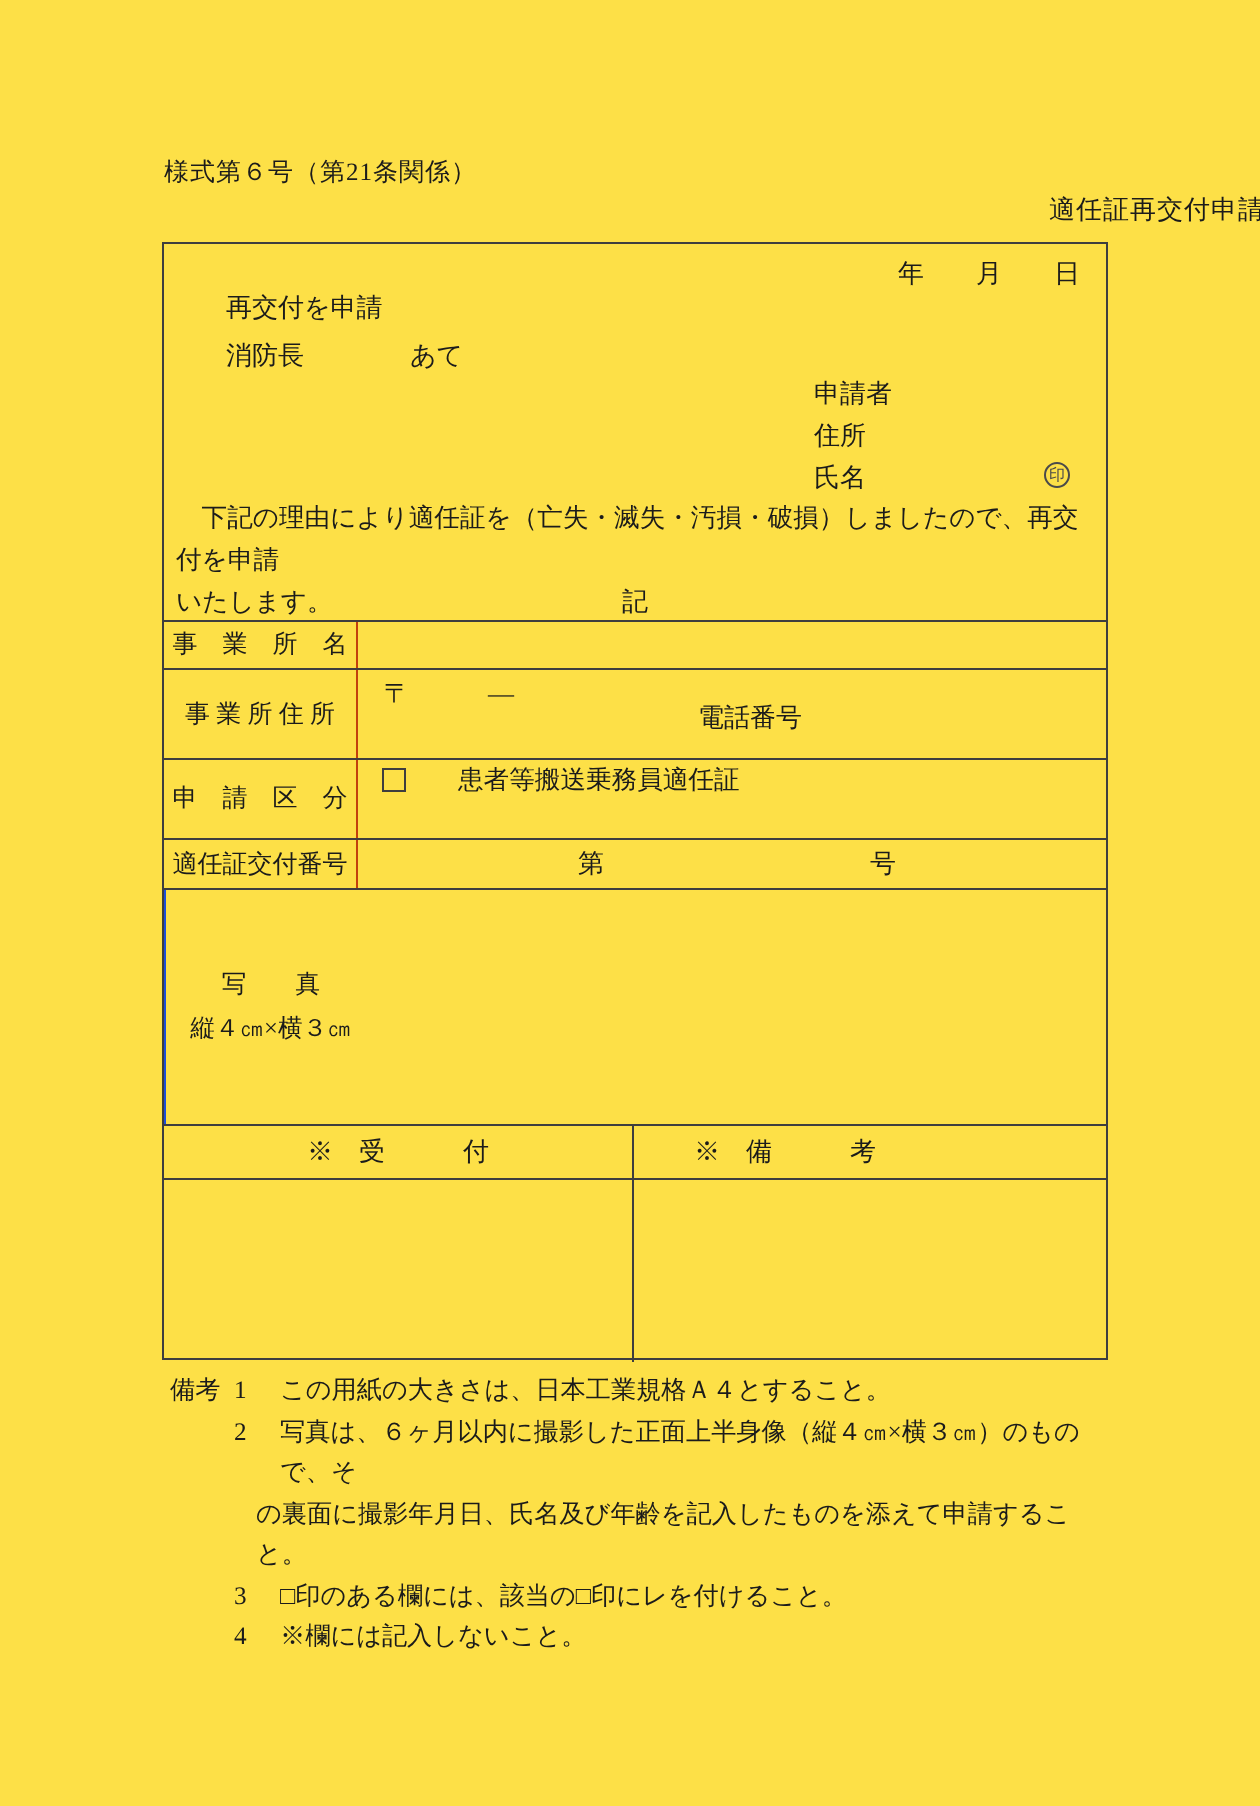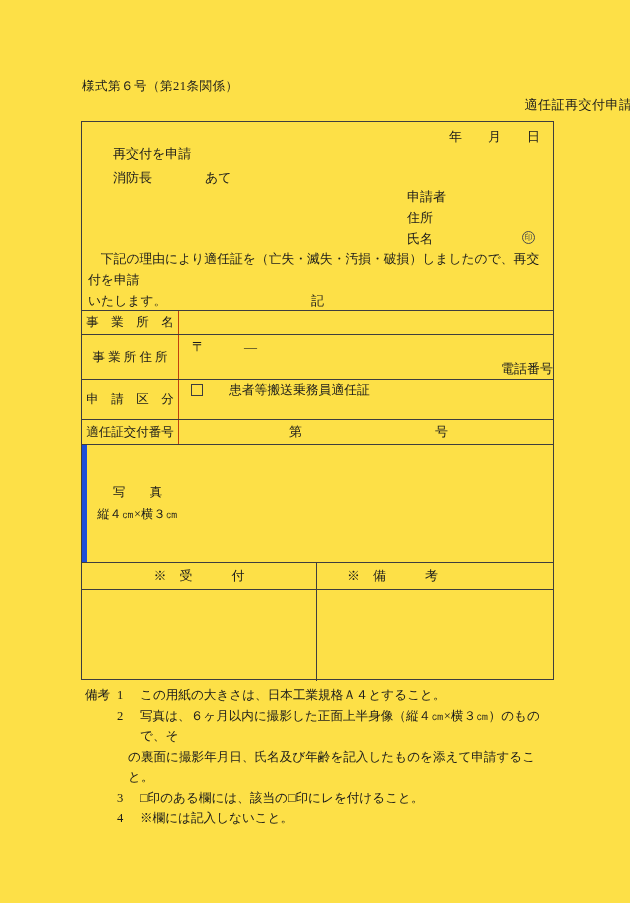--- a/index.html
+++ b/index.html
@@ -40,34 +40,34 @@
 
   .row-bizname{height:24px;}
   .row-bizaddr{height:45px;}
   .row-category{height:40px;}
   .row-certno{height:25px;}
   .row-reason{height:118px;}
   .row-recv-head{height:27px;}
   .row-recv-body{height:92px;}
 
   .postal-line{position:absolute;left:13px;top:3px;line-height:17px;}
-  .phone-line{position:absolute;left:0;top:25px;width:100%;text-align:right;text-indent:18px;line-height:17px;}
+  .phone-line{position:absolute;left:0;top:15px;width:100%;text-align:center;text-indent:18px;line-height:17px;}
 
   .cb-line{display:flex;align-items:center;height:20px;padding-left:12px;}
   .checkbox{width:10px;height:10px;border:1px solid #3e3e3e;background:transparent;flex:0 0 auto;box-sizing:content-box;}
   .cb-label{margin-left:26px;font-size:12.8px;}
 
   .certno-cell{display:block;}
   .cert-dai{position:absolute;left:110px;top:0;line-height:24px;}
   .cert-go{position:absolute;left:256px;top:0;line-height:24px;}
 
   .reason-cell{flex:1;position:relative;}
   .reason-label{position:absolute;left:8px;top:4px;font-size:12.8px;}
   .photo-cell{
-    flex:0 0 106px;width:106px;border-left:5px solid #1d4ed8;box-sizing:border-box;
+    flex:0 0 106px;width:106px;border-left:1px solid #1d4ed8;box-sizing:border-box;
     display:flex;flex-direction:column;align-items:center;justify-content:center;gap:5px;font-size:12.3px;
   }
   .recv-cell{flex:0 0 235px;width:235px;border-right:1px solid #3e3e3e;box-sizing:border-box;
     display:flex;align-items:center;justify-content:center;font-size:13px;}
   .rem-cell{flex:1;display:flex;align-items:center;padding-left:30px;font-size:13px;}
   .blank-cell{box-sizing:border-box;}
   .blank-left{flex:0 0 235px;width:235px;border-right:1px solid #3e3e3e;}
   .blank-right{flex:1;}
 
   

